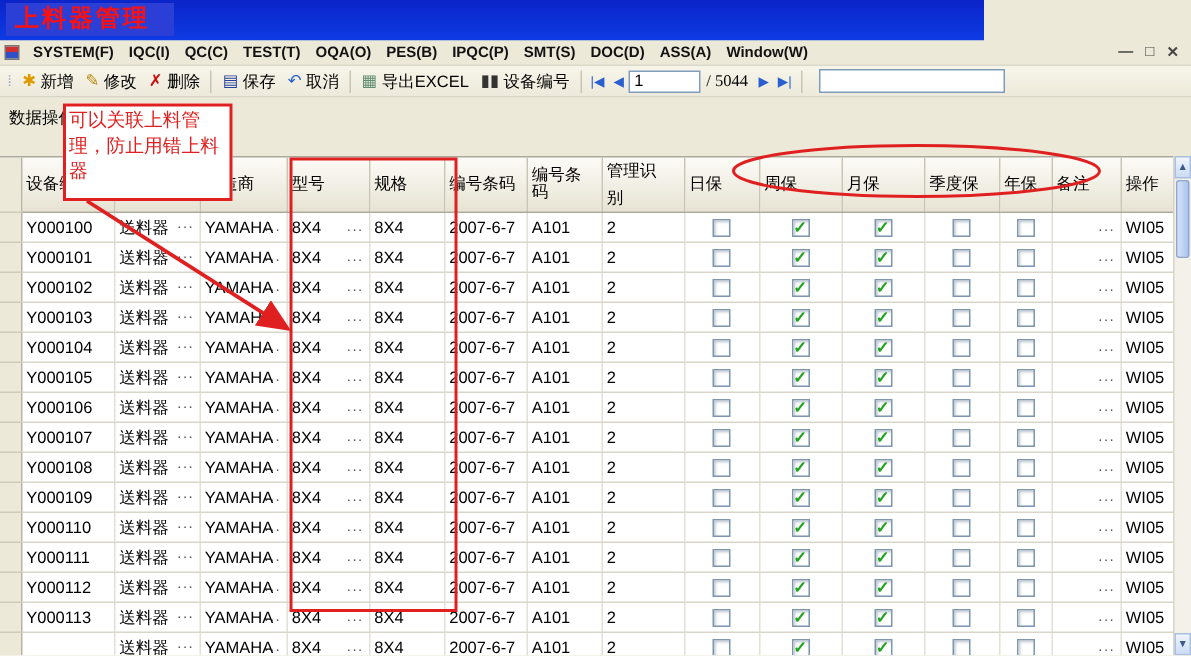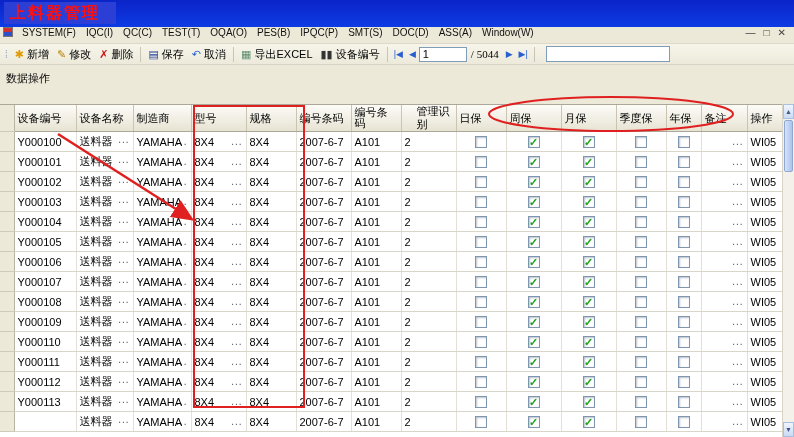--- a/index.html
+++ b/index.html
@@ -1,30 +1,30 @@
 <!DOCTYPE html>
 <html><head>
 <meta charset="utf-8">
 <style>
   * { box-sizing: border-box; margin: 0; padding: 0; }
   html,body { width:794px; height:437px; overflow:hidden; }
   body { font-family:"Liberation Sans", sans-serif; background:#ECE9D8; }
   .screen { position:relative; width:794px; height:437px; overflow:hidden; background:#ECE9D8; }
 
   
-  .titlebar { position:absolute; left:0; top:0; width:794px; height:27px;
+  .titlebar { position:absolute; left:0; top:0; width:656px; height:27px;
     background:linear-gradient(#0A24C8,#0E3BE4); }
   .title-hl { position:absolute; left:4px; top:2px; height:22px; line-height:22px;
     padding:0 16px 0 6px; background:#2B3FD6; color:#FF1010;
     font-size:16px; font-weight:bold; letter-spacing:2px; }
 
   
   .menubar { position:absolute; left:0; top:27px; width:794px; height:17px;
     background:#ECE9D8; border-bottom:1px solid #DCD8CC;
-    display:flex; font-size:10px; color:#111; }
+    display:flex; align-items:center; font-size:10px; color:#111;font-weight:bold; }
   .app-icon { width:10px; height:10px; margin:0 4px 0 3px; border:1px solid #777;
     background:linear-gradient(180deg,#D03030 0 45%,#3050C8 45% 100%); }
   .menu-item { padding:0 5px; cursor:default; }
   .win-controls { margin-left:auto; display:flex; gap:8px; padding-right:8px;
     color:#444; font-size:10px; }
 
   
   .toolbar { position:absolute; left:0; top:44px; width:794px; height:21px;
     background:linear-gradient(#F7F5EA,#EDEADB); border-bottom:1px solid #D8D4C8;
     display:flex; align-items:center; font-size:11px; padding-left:2px; }
@@ -51,21 +51,21 @@
     background:linear-gradient(#FCFBF7,#E7E3D3); border-right:1px solid #C9C5B2;
     border-bottom:1px solid #ACA899; overflow:hidden; line-height:11px; vertical-align:middle; }
   .grid td { height:20px; padding:0 3px; border-right:1px solid #E3E0D5;
     border-bottom:1px solid #D8D5C9; overflow:hidden; white-space:nowrap; vertical-align:middle; }
   .grid .stub { background:#ECE9D8; border-right:1px solid #B9B5A2; border-bottom:1px solid #CFCBB8; }
   .dots { float:right; color:#555; letter-spacing:1px; font-size:10px; }
   .cb { width:12px; height:12px; margin:0 auto; background:#fff; border:1px solid #7E96AE;
     box-shadow:inset 1px 1px 2px rgba(60,80,110,.35); display:flex; align-items:center;
     justify-content:center; }
   .cb span { font-size:11px; font-weight:bold; line-height:10px; }
-  .mgmt-wrap { display:inline-block; width:40px; white-space:normal; line-height:13px;margin-left:12px; }
+  .mgmt-wrap { display:inline-block; width:40px; white-space:normal; line-height:18px; }
 
   
   .vscroll { position:absolute; right:0; top:104px; width:12px; height:333px;
     background:#F3F1E9; border-left:1px solid #D8D4C8; }
   .vs-btn { height:15px; background:linear-gradient(#F0F5FD,#CBDAF3); border:1px solid #A9BFE0;
     color:#3A5A8C; font-size:7px; text-align:center; line-height:13px; cursor:default; }
   .vs-btn.down { position:absolute; bottom:0; left:0; right:0; }
   .vs-thumb { margin:1px; height:52px; background:linear-gradient(90deg,#D6E3F9,#A9C4EE);
     border:1px solid #90A8D0; border-radius:2px; cursor:default; }
 
@@ -718,20 +718,21 @@
   </div>
 
   <div class="vscroll">
     <div class="vs-btn">▲</div>
     <div class="vs-thumb"></div>
     <div class="vs-btn down">▼</div>
   </div>
 
   <div class="ann-rect"></div>
 
+  <div class="ann-note-left">可以关联上料管理，防止用错上料器</div>
 
 
   <svg class="svg-overlay" width="794" height="437" viewBox="0 0 794 437">
     <defs>
       <marker id="arrowhead" markerWidth="9" markerHeight="8" refX="7" refY="4" orient="auto">
         <polygon points="0 0, 9 4, 0 8" fill="#E02020"></polygon>
       </marker>
     </defs>
     <line x1="58" y1="134" x2="190" y2="218" stroke="#E02020" stroke-width="2.5" marker-end="url(#arrowhead)"></line>
     <ellipse cx="611" cy="114" rx="122" ry="17" fill="none" stroke="#E02020" stroke-width="2"></ellipse>

